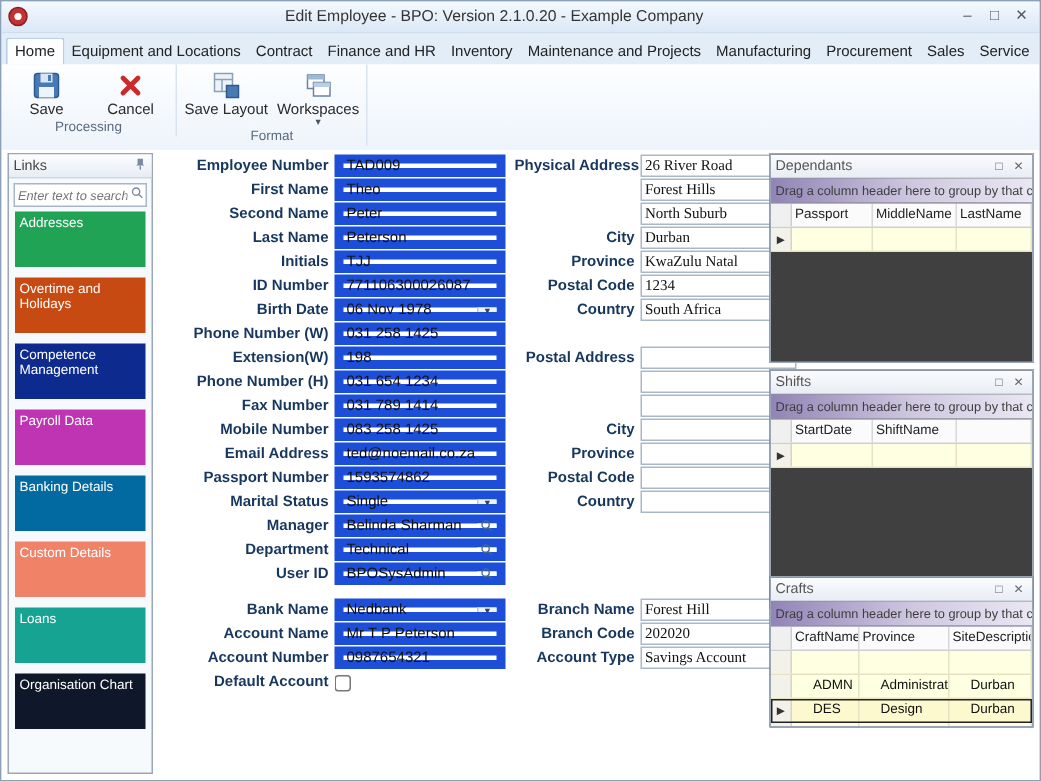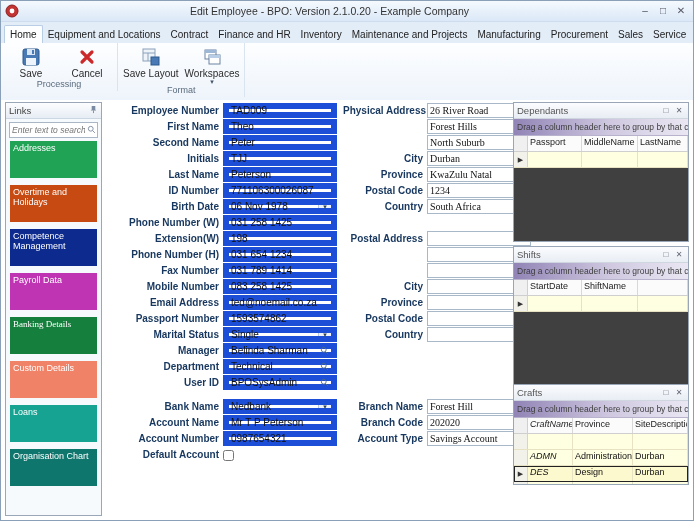--- a/index.html
+++ b/index.html
@@ -57,23 +57,23 @@
   .p-header{height:15px;display:flex;align-items:center;font-size:9.5px;color:#555;padding:0 3px;background:linear-gradient(#fbfcfe,#e8edf4);border-bottom:1px solid #cfd6e0;}
   .p-icons{margin-left:auto;display:flex;gap:1px;}
   .p-icons span{width:12px;text-align:center;color:#667;font-size:8px;line-height:13px;}
   .dragband{height:16px;background:linear-gradient(90deg,#9184b6,#cfc8e0 55%,#eae7f3);display:flex;align-items:center;font-size:8.5px;color:#3d3d3d;padding:0 3px;white-space:nowrap;overflow:hidden;border-bottom:1px solid #b9b2cc;}
   .ghead{display:flex;height:15px;background:#fbfbfb;border-bottom:1px solid #cfcfcf;}
   .ghcell{font-size:9px;color:#222;padding:1px 2px;border-right:1px solid #d8d8d8;overflow:hidden;white-space:nowrap;box-sizing:border-box;}
   .gind-h{flex:0 0 13px;background:#f0f0f0;border-right:1px solid #cfcfcf;}
   .grow{display:flex;height:15px;background:#ffffe1;border-bottom:1px solid #e6e2c2;}
   .grow.selected{outline:1px solid #222;outline-offset:-1px;background:#fdf9cf;}
   .gind{flex:0 0 13px;background:#f2f1ea;border-right:1px solid #d8d5c4;font-size:7px;color:#333;display:flex;align-items:center;justify-content:center;}
-  .gcell{font-size:9px;color:#111;padding:1px 2px;border-right:1px solid #e6e2c2;overflow:hidden;white-space:nowrap;box-sizing:border-box;}
+  .gcell{font-size:9px;color:#111;padding:1px 14px;border-right:1px solid #e6e2c2;overflow:hidden;white-space:nowrap;box-sizing:border-box;}
   .c1{flex:0 0 54px;} .c2{flex:0 0 56px;} .c3{flex:1;}
-  .k1{flex:0 0 45px;font-style:italic;} .k2{flex:0 0 60px;} .k3{flex:1;}
+  .k1{flex:0 0 45px;} .k2{flex:0 0 60px;} .k3{flex:1;}
 </style>
 </head>
 <body>
 
 <div class="window">
 
   <div class="titlebar">
     <span class="app-icon">
       <svg viewBox="0 0 14 14" width="14" height="14">
           <circle cx="7" cy="7" r="6" fill="#c23333" stroke="#8e1f1f"></circle>
@@ -176,24 +176,24 @@
           <svg viewBox="0 0 12 12" width="9" height="9">
               <circle cx="5" cy="5" r="3.2" fill="none" stroke="#7a8aa0" stroke-width="1.2"></circle>
               <line x1="7.5" y1="7.5" x2="10.5" y2="10.5" stroke="#7a8aa0" stroke-width="1.2"></line>
             </svg>
         </span>
       </div>
       <div class="link-btn" style="background: rgb(33, 163, 86);"><span>Addresses</span></div>
       <div class="link-btn" style="background: rgb(198, 74, 18);"><span>Overtime and Holidays</span></div>
       <div class="link-btn" style="background: rgb(13, 42, 142);"><span>Competence Management</span></div>
       <div class="link-btn" style="background: rgb(191, 52, 178);"><span>Payroll Data</span></div>
-      <div class="link-btn" style="background: #15803d; font-family: Liberation Serif, serif;"><span>Banking Details</span></div>
+      <div class="link-btn" style="background: #0369a1;"><span>Banking Details</span></div>
       <div class="link-btn" style="background: rgb(240, 130, 104);"><span>Custom Details</span></div>
       <div class="link-btn" style="background: rgb(22, 163, 146);"><span>Loans</span></div>
-      <div class="link-btn" style="background: #0f766e;"><span>Organisation Chart</span></div>
+      <div class="link-btn" style="background: #0f172a;"><span>Organisation Chart</span></div>
     </div>
 
     <div class="form-area">
       <div class="col-left">
         <div class="frow">
             <label class="flabel">Employee Number</label>
             <span class="fctl">
               <input value="TAD009" style="">
             </span>
           </div>
@@ -203,29 +203,29 @@
               <input value="Theo" style="">
             </span>
           </div>
         <div class="frow">
             <label class="flabel">Second Name</label>
             <span class="fctl">
               <input value="Peter" style="">
             </span>
           </div>
         <div class="frow">
+            <label class="flabel">Last Name</label>
+            <span class="fctl">
+              <input value="Peterson" style="">
+            </span>
+          </div>
+        <div class="frow">
             <label class="flabel">Initials</label>
             <span class="fctl">
               <input value="TJJ" style="">
-            </span>
-          </div>
-        <div class="frow">
-            <label class="flabel">Last Name</label>
-            <span class="fctl">
-              <input value="Peterson" style="">
             </span>
           </div>
         <div class="frow">
             <label class="flabel">ID Number</label>
             <span class="fctl">
               <input value="771106300026087" style="">
             </span>
           </div>
         <div class="frow">
             <label class="flabel">Birth Date</label>

